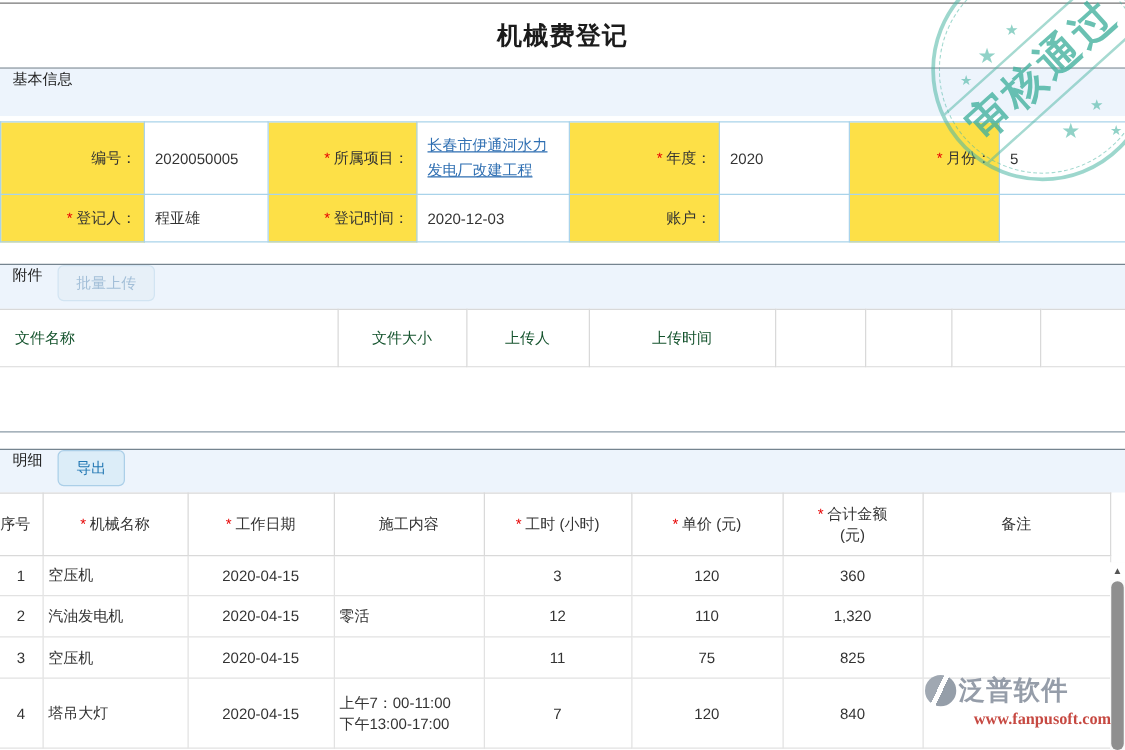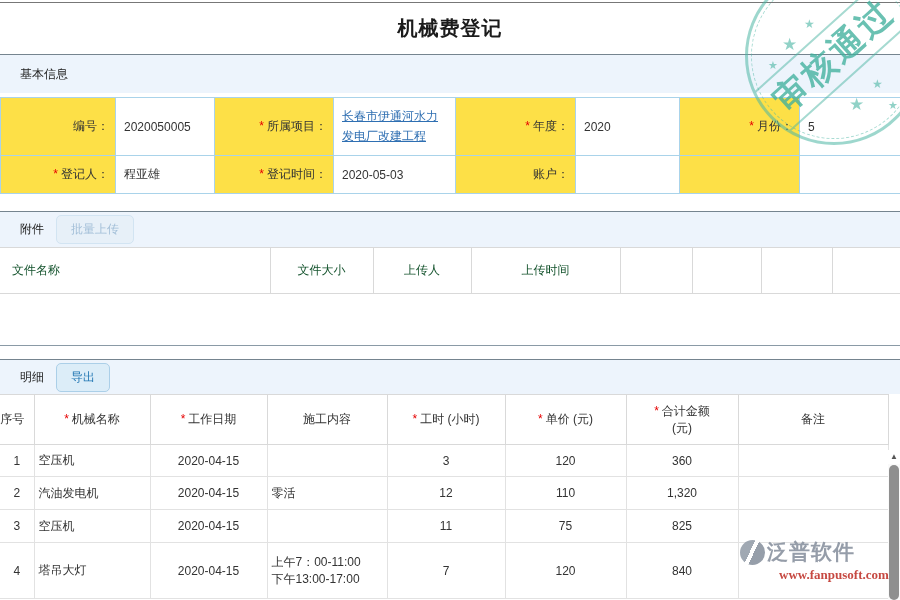--- a/index.html
+++ b/index.html
@@ -11,21 +11,21 @@
   }
   .top-rule { position:absolute; top:2px; left:0; width:100%; border-top:1px solid #777; }
 
   .page-title {
     height:52px; margin-top:2px; display:flex; align-items:center; justify-content:center;
     font-size:20px; font-weight:bold; color:#1b1b1b; letter-spacing:1px;
   }
 
   .section { border-top:1px solid #75848f; }
   .section-bar {
-    background:#edf4fc; display:flex; align-items:center; padding-left:20px;
+    background:#edf4fc; display:flex; align-items:flex-start; padding-left:10px;
     color:#222;
   }
   .bar-basic  { height:38px; }
   .bar-attach { height:35px; }
   .bar-detail { height:34px; }
   .gap4 { height:4px; background:#fff; }
 
   
   table { border-collapse:collapse; table-layout:fixed; }
   .tbl-basic { width:900px; }
@@ -141,21 +141,21 @@
       <td class="val"><span class="link">长春市伊通河水力发电厂改建工程</span></td>
       <td class="lbl"><span class="req">*</span><span>年度：</span></td>
       <td class="val">2020</td>
       <td class="lbl"><span class="req">*</span><span>月份：</span></td>
       <td class="val">5</td>
     </tr>
     <tr class="r2">
       <td class="lbl"><span class="req">*</span><span>登记人：</span></td>
       <td class="val">程亚雄</td>
       <td class="lbl"><span class="req">*</span><span>登记时间：</span></td>
-      <td class="val">2020-05-03</td>
+      <td class="val">2020-12-03</td>
       <td class="lbl"><span class="req"></span><span>账户：</span></td>
       <td class="val"></td>
       <td class="lbl"></td>
       <td class="val"></td>
     </tr>
   </tbody>
     </table>
 </div>
 
 <div class="spacer-attach"></div>

